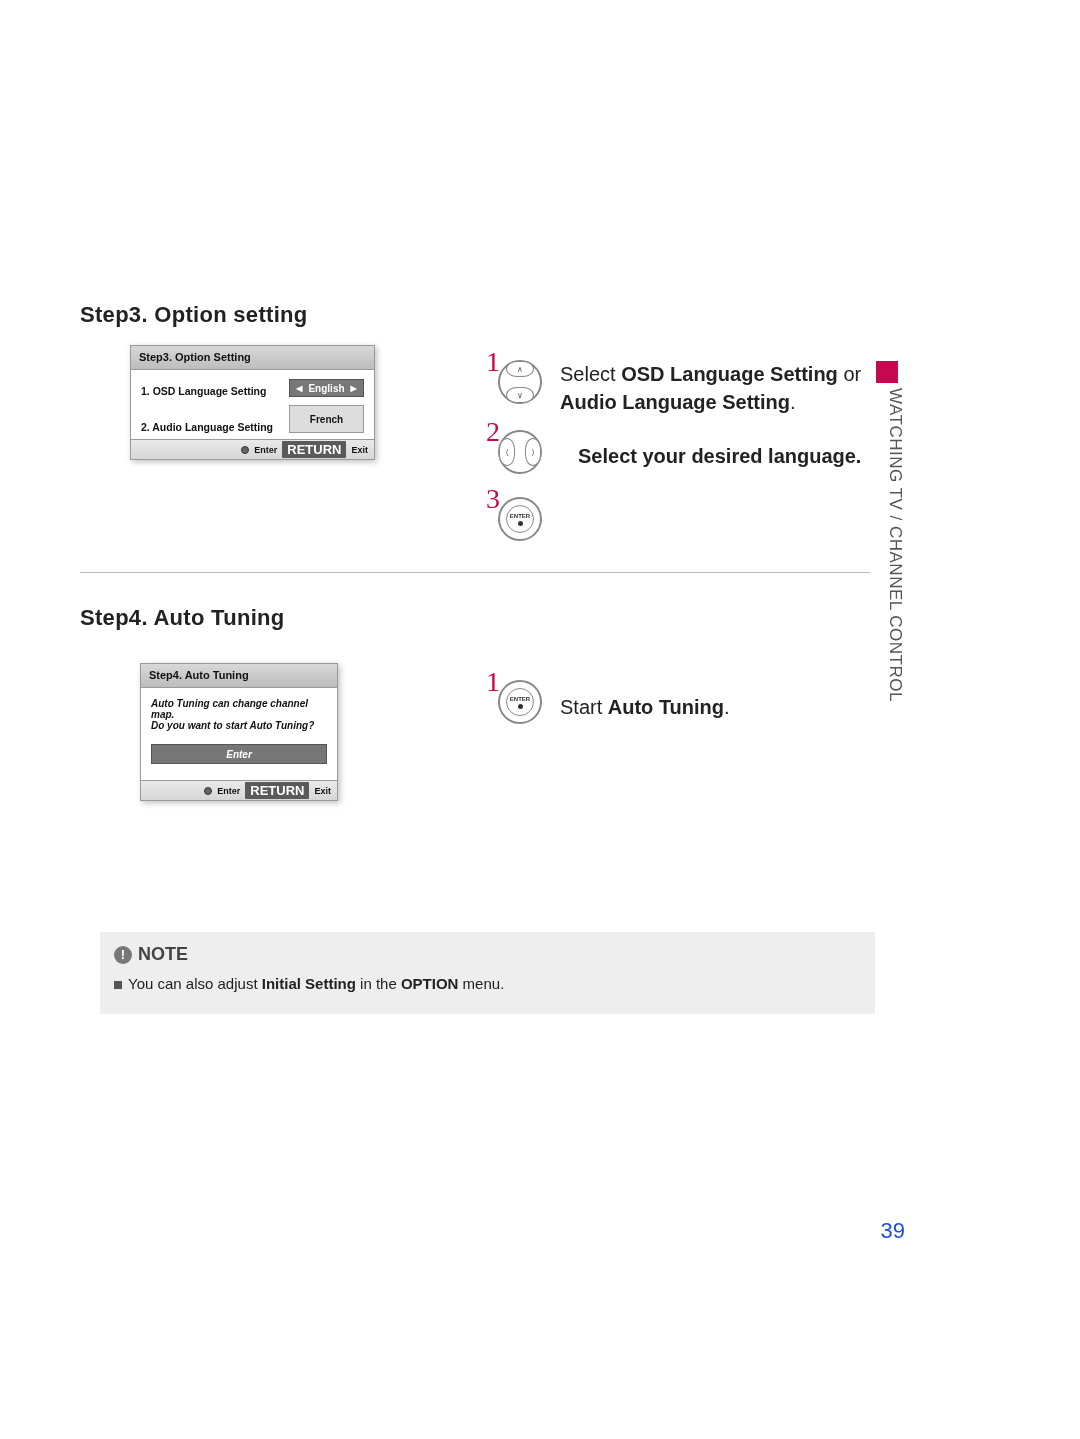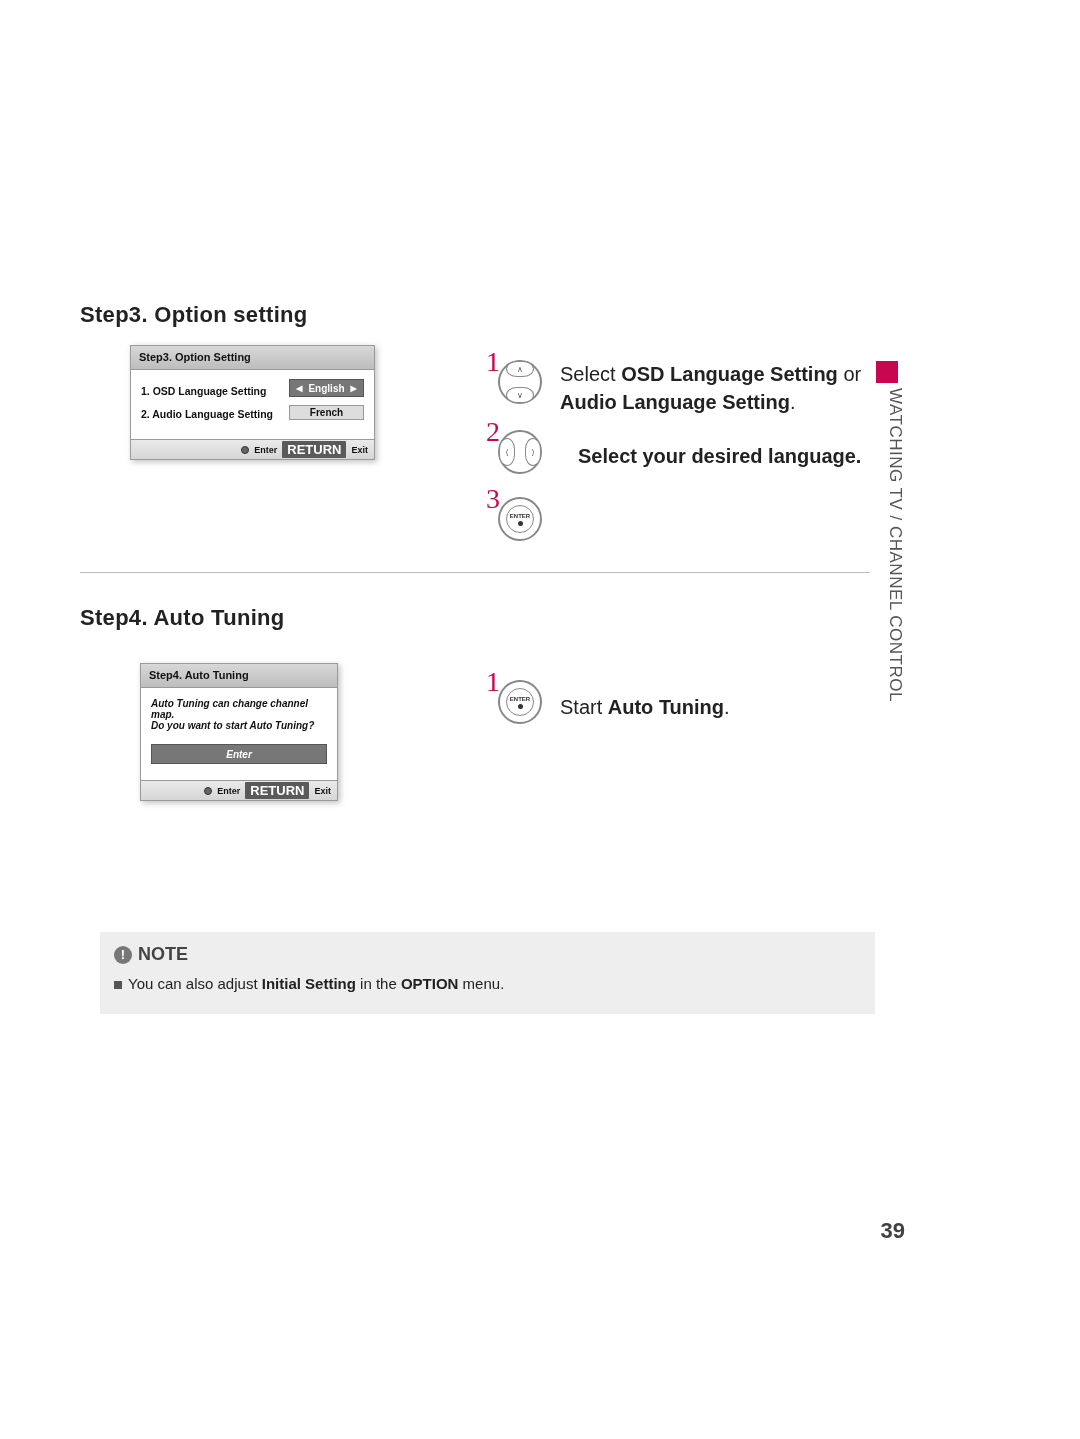--- a/index.html
+++ b/index.html
@@ -6,21 +6,21 @@
   html, body { width: 1080px; height: 1439px; background: #fff; font-family: Arial, Helvetica, sans-serif; color: #222; }
   .page { position: relative; width: 1080px; height: 1439px; }
 
   .side-tab { position: absolute; top: 361px; right: 182px; width: 22px; height: 22px; background: #c70851; }
   .side-label {
     position: absolute; top: 388px; right: 175px;
     writing-mode: vertical-rl; text-orientation: mixed;
     font-size: 17px; letter-spacing: 0.5px; color: #555; font-weight: 500;
   }
 
-  .page-num { position: absolute; right: 175px; bottom: 195px; font-size: 22px; font-weight: 700; color: #404040; }
+  .page-num { position: absolute; right: 175px; bottom: 195px; font-size: 22px; font-weight: 400; color: #1d4ed8; }
 
   
   .h-step3 { position: absolute; left: 80px; top: 302px; font-size: 22px; font-weight: 700; letter-spacing: 0.3px;}
   .h-step4 { position: absolute; left: 80px; top: 605px; font-size: 22px; font-weight: 700; letter-spacing: 0.3px;}
 
   .divider { position: absolute; left: 80px; top: 572px; width: 790px; height: 1px; background: #bdbdbd; }
 
   
   .panel1 {
     position: absolute; left: 130px; top: 345px; width: 245px; height: 115px;
@@ -41,21 +41,21 @@
   .pill { background: #5a5a5a; color:#fff; padding: 1px 5px; font-size: 13px; border-radius: 1px; font-weight:700; }
   .footertxt { font-size: 9px; font-weight:700; color:#111;}
 
   .p1-body { padding: 9px 10px 28px 10px; font-size: 10.5px; font-weight: 700; color:#111; }
   .p1-row { display: flex; justify-content: space-between; align-items: flex-end; margin-bottom: 8px; }
   .valbtn {
     width: 75px; height: 18px; background: #777; color:#fff; border: 1px solid #555;
     font-size: 10px; font-weight: 700; display:flex; align-items:center; justify-content:center; gap:6px;
   }
   .valbtn2 {
-    width: 75px; height: 15px; background: #ddd; color:#111; border: 1px solid #999;
+    width: 75px; height: 28px; background: #ddd; color:#111; border: 1px solid #999;
     font-size: 10px; font-weight: 700; display:flex; align-items:center; justify-content:center;
   }
   .tri { font-size: 8px; }
 
   
   .panel2 {
     position: absolute; left: 140px; top: 663px; width: 198px; height: 138px;
     background: #fff; border: 1px solid #9a9a9a; box-shadow: 2px 2px 6px rgba(0,0,0,0.25);
   }
   .p2-body { padding: 10px 10px 28px 10px; font-size: 10px; font-weight: 700; color:#111;font-style:italic; }

